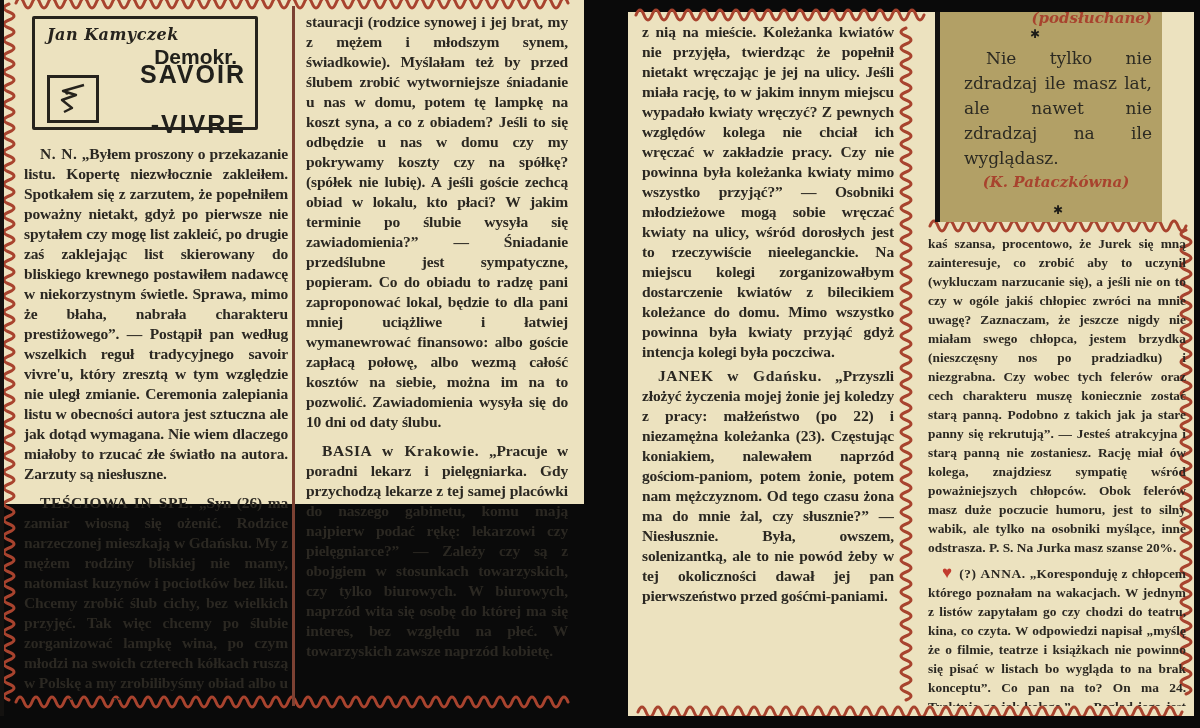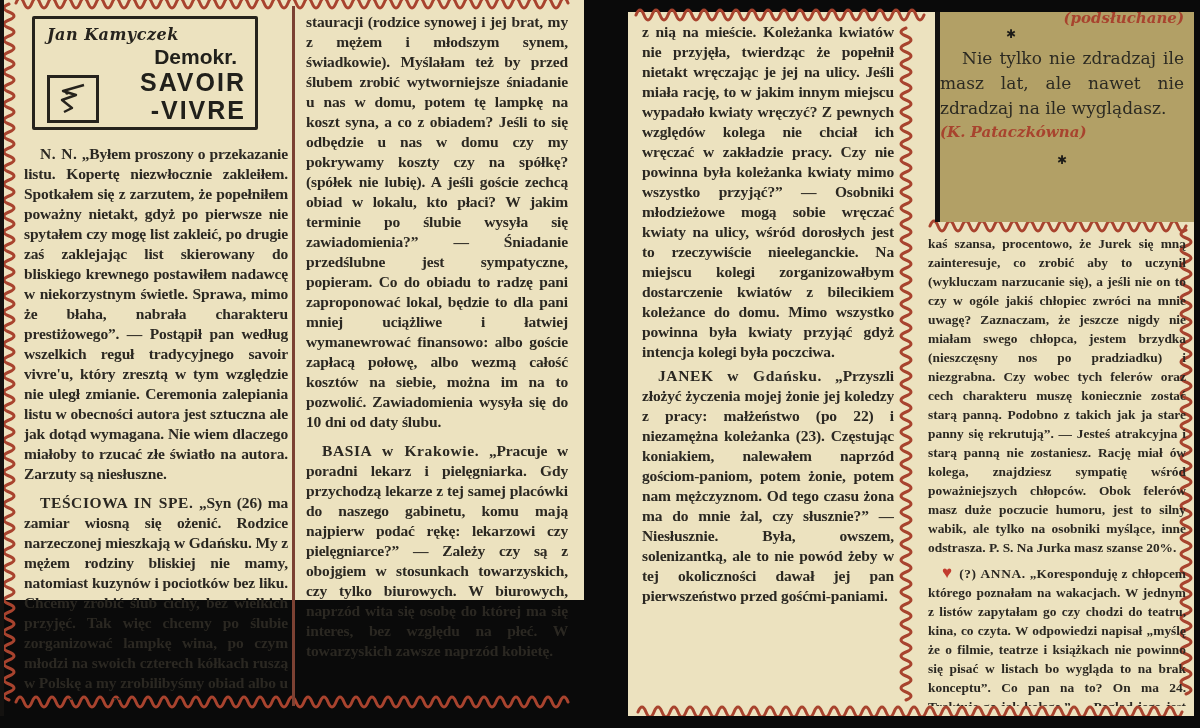--- a/index.html
+++ b/index.html
@@ -15,21 +15,21 @@
   body{
     position:relative;
     background:#0a0a0a;
     font-family:"DejaVu Serif","Liberation Serif",serif;
     overflow:hidden;
   }
   .panel{
     position:absolute;
     background:var(--paper);
   }
-  #panel-left{left:0;top:0;width:584px;height:600px;}
+  #panel-left{left:0;top:0;width:584px;height:504px;}
   #panel-right{left:628px;top:12px;width:566px;height:716px;}
   .black-gap{position:absolute;left:584px;top:0;width:44px;height:728px;background:#0a0a0a;}
   .black-bottom{position:absolute;left:0;top:716px;width:1200px;height:12px;background:#0a0a0a;}
   .black-right{position:absolute;left:1194px;top:0;width:6px;height:728px;background:#0a0a0a;}
   .black-left{position:absolute;left:0;top:0;width:4px;height:716px;background:#141210;}
 
   svg.wave{position:absolute;display:block;overflow:visible;}
 
   
   .col{
@@ -95,55 +95,55 @@
     position:absolute;right:18px;top:26px;
     font-family:"Liberation Sans",sans-serif;
     font-weight:bold;font-size:21px;color:#21201b;
   }
   #masthead .big{
     position:absolute;right:9px;
     font-family:"Liberation Sans",sans-serif;
     font-weight:bold;font-size:25px;color:#21201b;
     letter-spacing:2px;line-height:26px;
   }
-  #masthead .big.l1{top:50px;}
-  #masthead .big.l2{top:78px;}
+  #masthead .big.l1{top:42px;}
+  #masthead .big.l2{top:92px;}
   #masthead .vignette{
     position:absolute;left:12px;top:56px;
     width:52px;height:48px;
     border:3px solid #26231d;
   }
 
   
   #aside-box{
     position:absolute;
-    left:307px;top:0;width:259px;height:210px;
+    left:307px;top:0;width:227px;height:210px;
     background:var(--tan);
     border-left:5px solid #131210;
-    padding:2px 10px 0 0;
+    padding:2px 10px 0 24px;
     color:#2c2a22;
     overflow:hidden;
   }
   #aside-box .overline{
     text-align:right;
     color:var(--accent);
     font-weight:bold;font-style:italic;font-size:15px;
     margin-top:-5px;
   }
   #aside-box .star{
     text-align:center;font-size:12px;line-height:15px;color:#1d1c18;
   }
   #aside-box .star.first{text-align:left;padding-left:66px;}
   #aside-box .quote{
     font-size:17px;line-height:25px;
     text-indent:22px;text-align:justify;
     margin-top:4px;font-weight:normal;
   }
   #aside-box .attribution{
-    text-align:left;
+    text-align:center;
     color:var(--accent);
     font-weight:bold;font-style:italic;font-size:15px;
     margin-top:2px;padding-right:4px;
   }
   #aside-box .star.second{margin-top:12px;}
   #aside-box .credit{
     text-align:center;
     font-weight:bold;font-style:italic;
     font-size:14.5px;line-height:23px;
     margin-top:8px;letter-spacing:0.5px;

